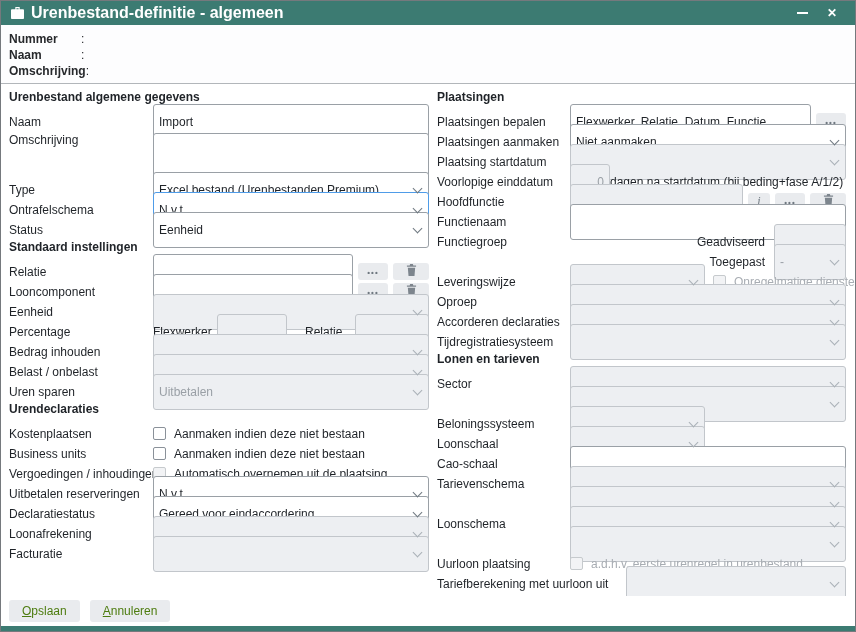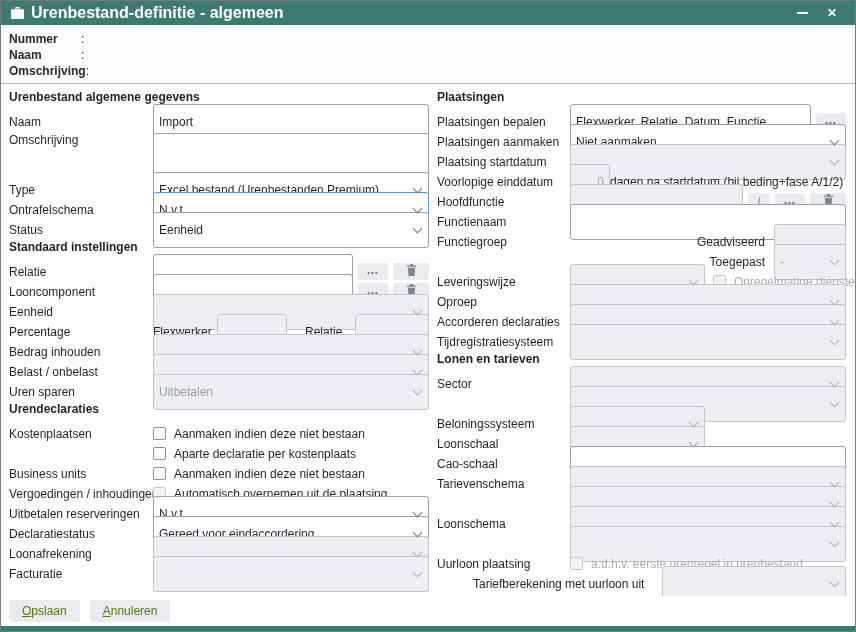--- a/index.html
+++ b/index.html
@@ -29,21 +29,21 @@
   .main { flex:1; display:flex; overflow:hidden; }
   .col { padding-top:7px; }
   .col-left  { width:436px; flex:none; padding-left:8px; padding-right:8px; }
   .col-right { flex:1; padding-right:9px; overflow:hidden; }
   .section-title { font-weight:bold; font-size:12px; height:13px; line-height:13px; margin:0 0 9px; white-space:nowrap; }
   .section-title.mid { margin-top:2px; }
   .row { display:flex; align-items:center; height:17px; margin-bottom:3px; }
   .row.tall { height:45px; align-items:flex-start; }
   .lbl { flex:none; width:144px; white-space:nowrap; overflow:hidden; }
   .col-right .lbl { width:133px; }
-  .col-right .lbl.wide { width:189px;margin-left:36px; }
+  .col-right .lbl.wide { width:189px; }
   .fld { flex:1; display:flex; align-items:center; min-width:0; }
   
   .ctl {
     height:17px; border:1px solid #9aa0a6; border-radius:3px; background:#fff;
     display:flex; align-items:center; padding:17px 5px; flex:1; min-width:0;
     font-size:12px; color:#1f2328; white-space:nowrap; overflow:hidden;
   }
   .ctl .val { flex:1; overflow:hidden; white-space:nowrap; }
   .ctl.textarea { height:45px; align-items:flex-start; }
   .ctl.disabled { background:#edeff2; border-color:#c2c6cb; color:#9aa0a6; }
@@ -245,25 +245,20 @@
         </div>
       </div>
 
       <div class="section-title mid">Urendeclaraties</div>
 
       <div class="row">
         <span class="lbl">Kostenplaatsen</span>
         <span class="cb"></span>
         <span class="cbl">Aanmaken indien deze niet bestaan</span>
       </div>
-      <div class="row">
-        <span class="lbl"></span>
-        <span class="cb"></span>
-        <span class="cbl">Aparte declaratie per kostenplaats</span>
-      </div>
 
       <div class="row">
         <span class="lbl">Business units</span>
         <span class="cb"></span>
         <span class="cbl">Aanmaken indien deze niet bestaan</span>
       </div>
 
       <div class="row">
         <span class="lbl">Vergoedingen / inhoudingen</span>
         <span class="cb disabled"></span>

